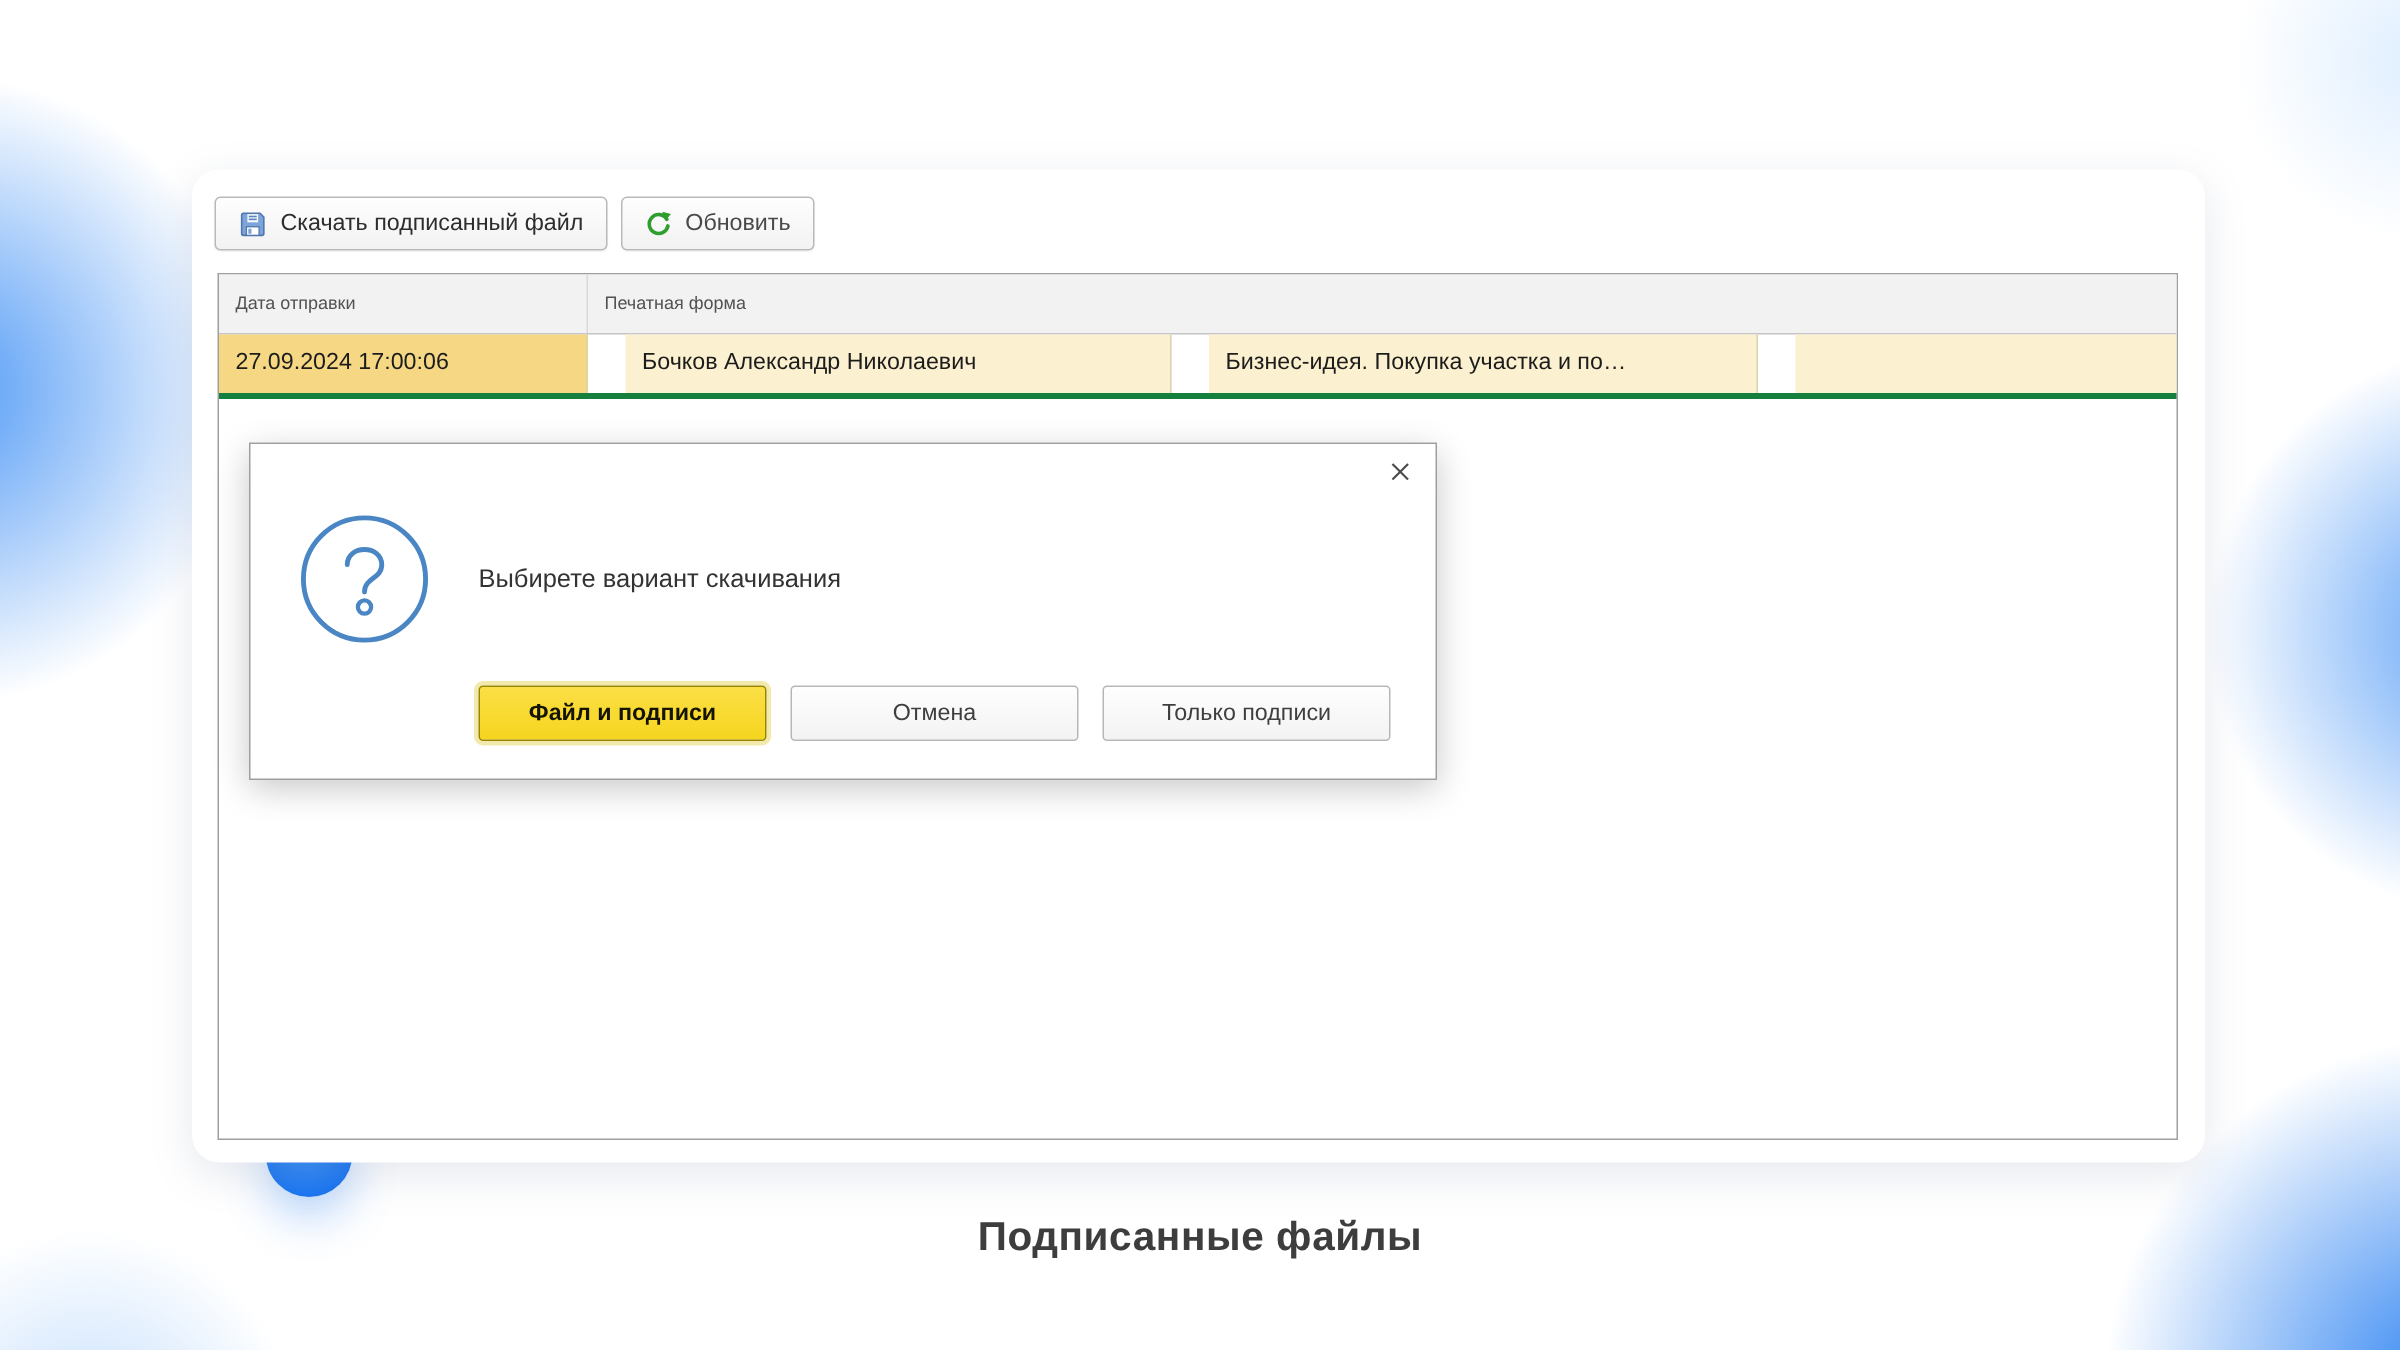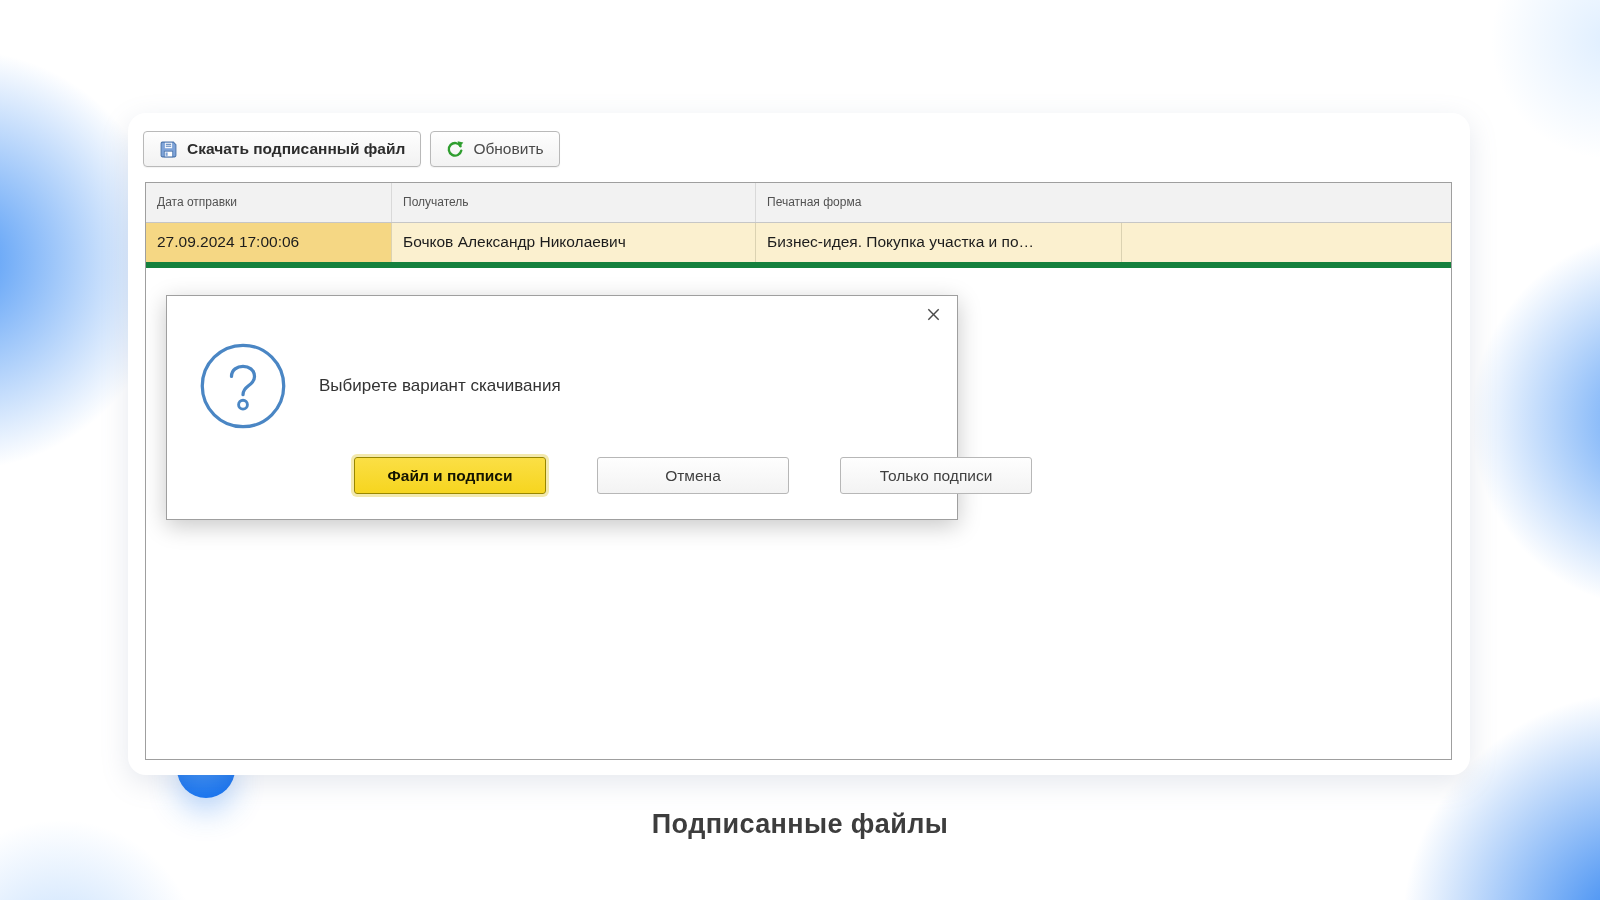--- a/index.html
+++ b/index.html
@@ -35,21 +35,21 @@
   .grid{
     position:absolute;left:17px;top:69px;width:1307px;height:578px;
     border:1px solid #9f9f9f;background:#fff;box-sizing:border-box;
   }
   .grid-header{display:flex;height:39px;background:var(--header-gray,#f2f2f2);border-bottom:1px solid #c6c6c6;}
   .gh-cell{
     box-sizing:border-box;padding:0 0 0 11px;line-height:38px;font-size:12px;color:#525252;
     border-right:1px solid #d9d9d9;overflow:hidden;white-space:nowrap;cursor:pointer;
   }
   .gh-cell:last-child{border-right:none;}
-  .grid-row{display:flex;height:39px;border-bottom:6px solid #15803d;}
+  .grid-row{display:flex;height:39px;border-bottom:4px solid #15803d;gap:25px;}
   .gr-cell{
     box-sizing:border-box;padding:0 0 0 11px;line-height:38px;font-size:15.5px;color:#1c1c1c;
     border-right:1px solid #dbd2b2;overflow:hidden;white-space:nowrap;text-overflow:ellipsis;
     background:var(--row-yellow,#fbf0cf);cursor:pointer;
   }
   .gr-cell:last-child{border-right:none;}
   .gr-cell.selected{background:var(--selection-yellow,#f5d784);}
   .c1{width:246px;flex:none;}
   .c2{width:364px;flex:none;}
   .c3{width:366px;flex:none;}
@@ -59,21 +59,21 @@
     position:absolute;left:166px;top:295px;width:790px;height:223px;background:#fff;
     border:1px solid #9f9f9f;box-shadow:0 6px 22px rgba(0,0,0,.22);z-index:5;
   }
   .dlg-close{position:absolute;top:8px;right:12px;width:24px;height:24px;display:flex;
     align-items:center;justify-content:center;cursor:pointer;background:none;border:none;padding:0;}
   .dlg-icon{position:absolute;left:30px;top:44px;width:92px;height:92px;}
   .dlg-message{position:absolute;left:152px;top:80px;font-size:17px;color:#333;}
   .dlg-buttons{position:absolute;left:152px;top:161px;display:flex;gap:16px;}
   .dbtn{
     width:192px;height:37px;box-sizing:border-box;border-radius:3px;font-size:15.5px;cursor:pointer;
-    background:linear-gradient(#fefefe,#f3f3f3);border:1px solid #b7b7b7;color:#3f3f3f;margin-left:35px;
+    background:linear-gradient(#fefefe,#f3f3f3);border:1px solid #b7b7b7;color:#3f3f3f;
   }
   .dbtn.yellow{
     background:linear-gradient(var(--primary-yellow-top,#fbdf45),var(--primary-yellow,#f6d51f));
     border:1px solid var(--primary-yellow-border,#988600);
     box-shadow:0 0 0 3px #f3e9ad;font-weight:bold;color:#141400;
   }
   
   .caption{
     position:absolute;left:0;top:809px;width:100%;text-align:center;z-index:1;
     font-size:27px;font-weight:bold;color:#3d3d3d;letter-spacing:.4px;
@@ -91,38 +91,37 @@
       <span>
         <svg width="19" height="19" viewBox="0 0 18 18">
           <path d="M3.2 2 H13.6 L16 4.4 V14.8 C16 15.5 15.5 16 14.8 16 H3.2 C2.5 16 2 15.5 2 14.8 V3.2 C2 2.5 2.5 2 3.2 2 Z" fill="#7ea3d8" stroke="#4e77ae" stroke-width="1"></path>
           <rect x="5.6" y="2.6" width="6.8" height="5.2" fill="#f4f7fc"></rect>
           <rect x="6.5" y="3.6" width="5" height="1" fill="#5b84bb"></rect>
           <rect x="6.5" y="5.4" width="5" height="1" fill="#5b84bb"></rect>
           <rect x="5" y="10.6" width="8" height="5.4" fill="#ffffff" stroke="#4e77ae" stroke-width="0.8"></rect>
           <rect x="6.2" y="11.8" width="2" height="3.2" fill="#7ea3d8"></rect>
         </svg>
       </span>
-      <span class="primary-label" style="font-weight:bold;color:#2d2d2d;">Скачать подписанный файл</span>
+      <span class="primary-label" style="font-weight:normal;color:#2d2d2d;">Скачать подписанный файл</span>
     </button>
 
     <button class="tbtn">
       <span>
         <svg width="18" height="18" viewBox="0 0 18 18">
           <path d="M14.6 6.2 A6.3 6.3 0 1 0 15.3 10.6" fill="none" stroke="#2f9e2f" stroke-width="2.4" stroke-linecap="round"></path>
           <polygon points="11.6,1.2 17.3,2.6 13.5,7.2" fill="#2f9e2f"></polygon>
         </svg>
       </span>
       <span>Обновить</span>
     </button>
   </div>
 
   <div class="grid">
     <div class="grid-header">
       <div class="gh-cell c1">Дата отправки</div>
-      <div class="gh-cell c2">Получатель</div>
       <div class="gh-cell c4">Печатная форма</div>
     </div>
     <div class="grid-row">
       <div class="gr-cell c1 selected">27.09.2024 17:00:06</div>
       <div class="gr-cell c2">Бочков Александр Николаевич</div>
       <div class="gr-cell c3">Бизнес-идея. Покупка участка и по…</div>
       <div class="gr-cell c4"></div>
     </div>
     <div style="flex:1;"></div>
   </div>

